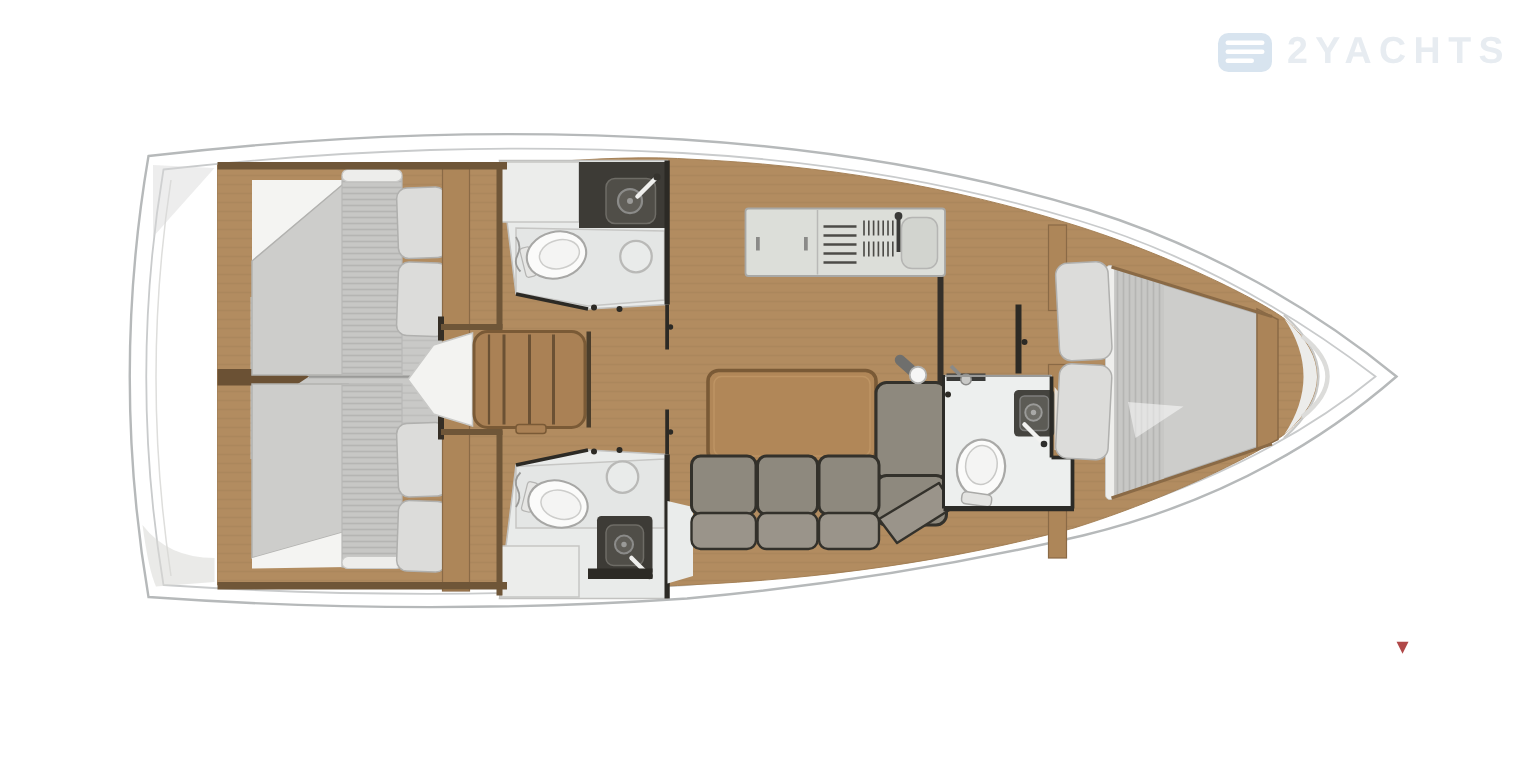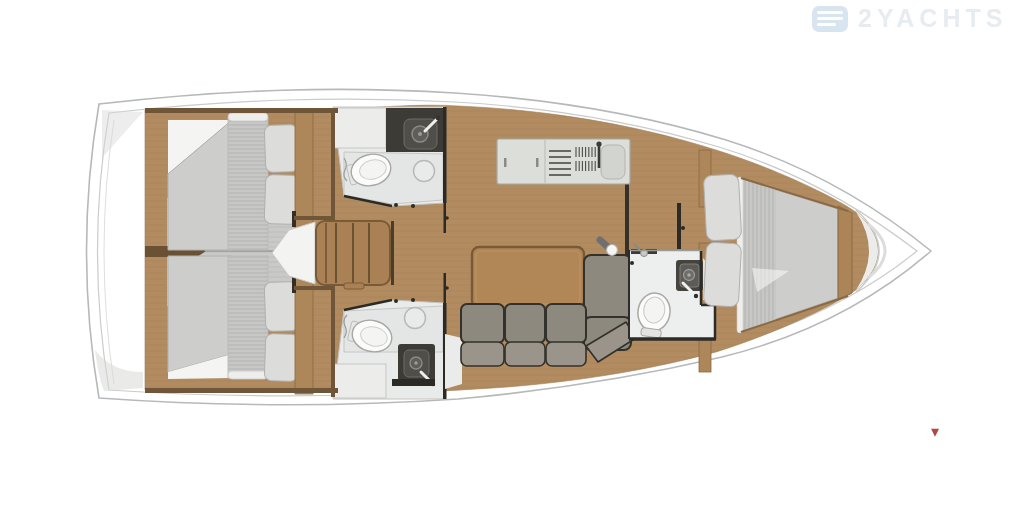--- a/index.html
+++ b/index.html
@@ -18,21 +18,21 @@
   .mat       {fill:var(--mattress,#cdcdcb);stroke:#b2b2b0;stroke-width:1;}
   .pil       {fill:var(--pillow,#dcdcda);stroke:#b0b0ae;stroke-width:1;}
   .bath      {fill:var(--bath_floor,#e9ebea);stroke:#c2c2c0;stroke-width:1;}
   .shower    {fill:var(--shower_floor,#e4e6e5);stroke:#c6c6c4;stroke-width:1;}
   .whitefix  {fill:var(--fixture_white,#fbfbfa);}
   .sinkdark  {fill:var(--sink_dark,#3d3b36);}
   .sofa      {fill:var(--sofa,#8e897e);stroke:var(--sofa_outline,#33312b);stroke-width:2;}
   .sofaL     {fill:var(--sofa_light,#9a948a);stroke:var(--sofa_outline,#33312b);stroke-width:1.6;}
   .counter   {fill:var(--counter_white,#dcded9);stroke:#a8a8a6;stroke-width:1.2;}
 
-  .watermark{position:absolute;left:812px;top:4px;display:flex;align-items:center;gap:10px;
+  .watermark{position:absolute;left:812px;top:20px;display:flex;align-items:center;gap:10px;
              user-select:none;}
   .wm-logo{display:inline-block;width:36px;height:26px;border-radius:7px;
            background:var(--watermark_logo,#d8e4ef);position:relative;}
   .wm-logo i{position:absolute;left:5px;right:5px;height:3px;border-radius:2px;background:#fff;}
   .wm-logo i:nth-child(1){top:5px;}
   .wm-logo i:nth-child(2){top:11px;}
   .wm-logo i:nth-child(3){top:17px;right:12px;}
   .wm-text{font-size:25px;font-weight:700;letter-spacing:5px;
            color:var(--watermark_text,#e7ecf1);}
   .corner-marker{position:absolute;left:931px;top:424px;font-size:16px;

